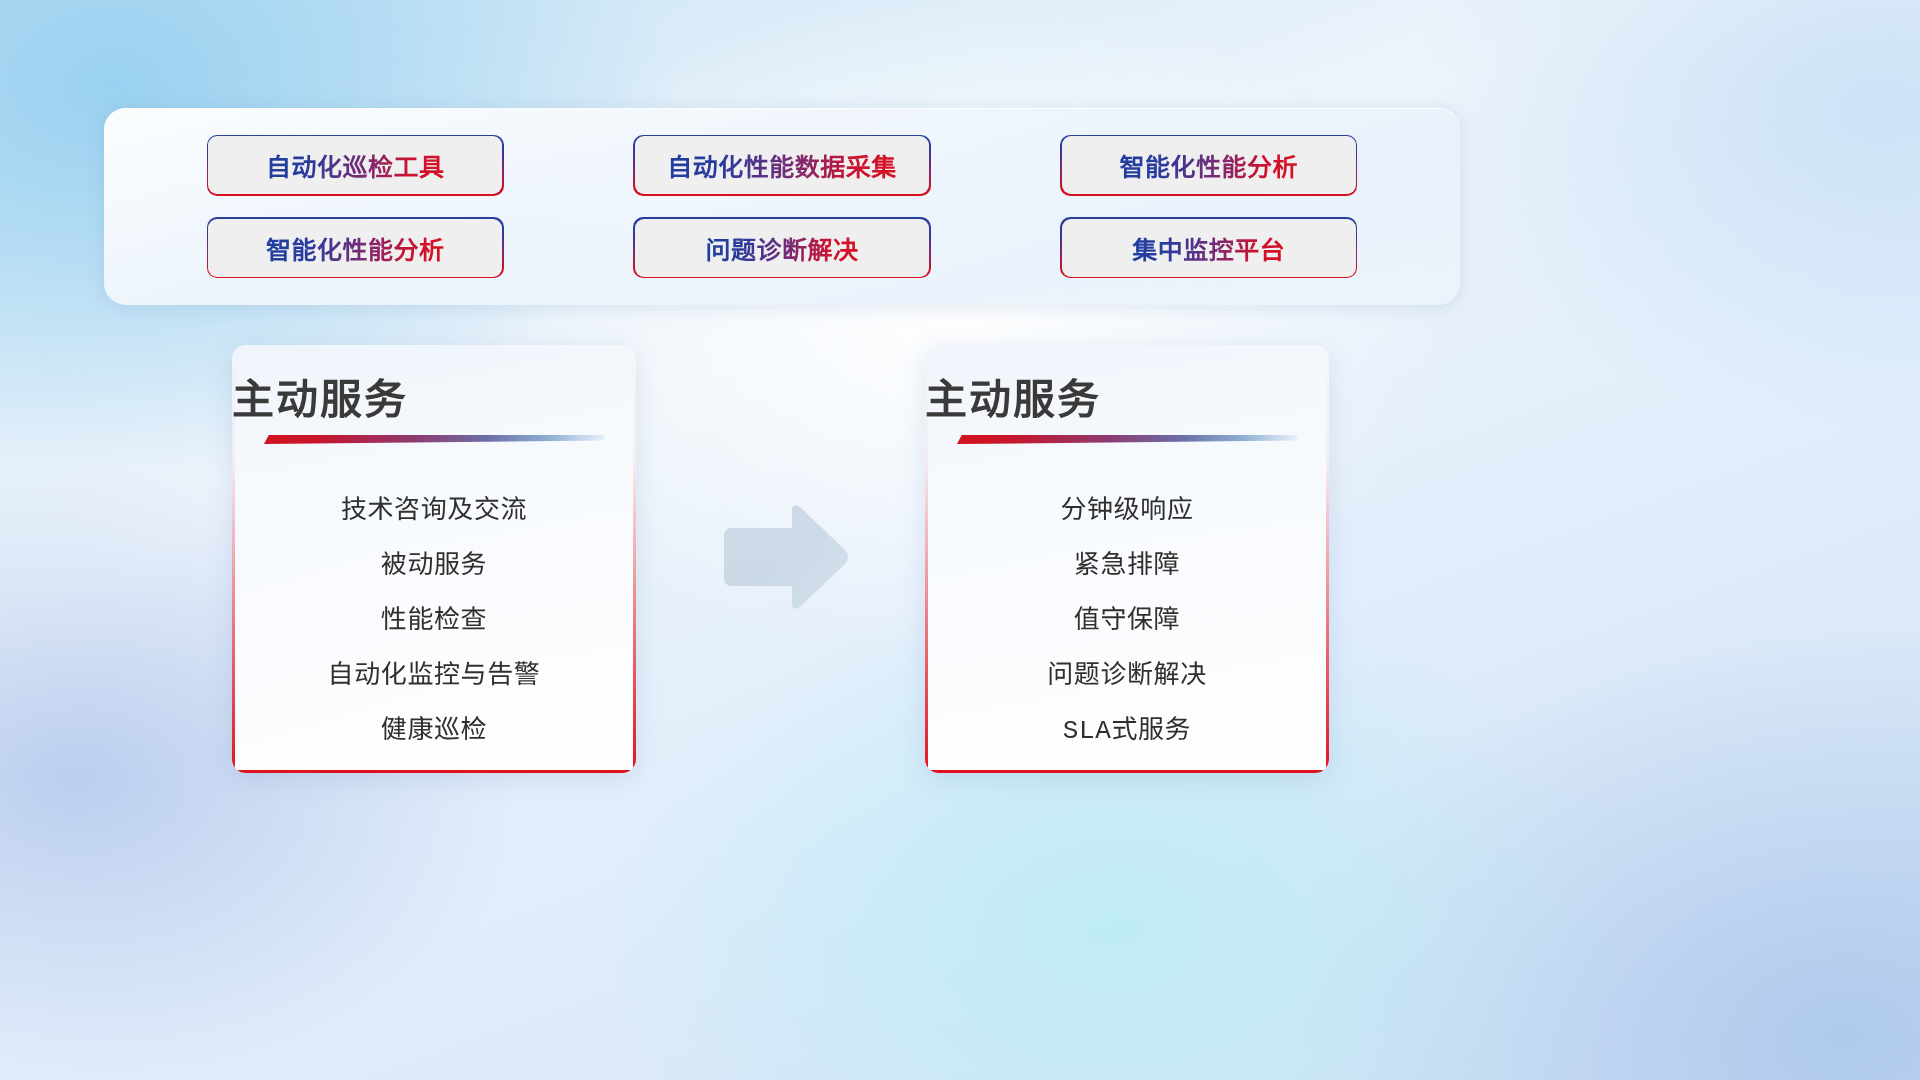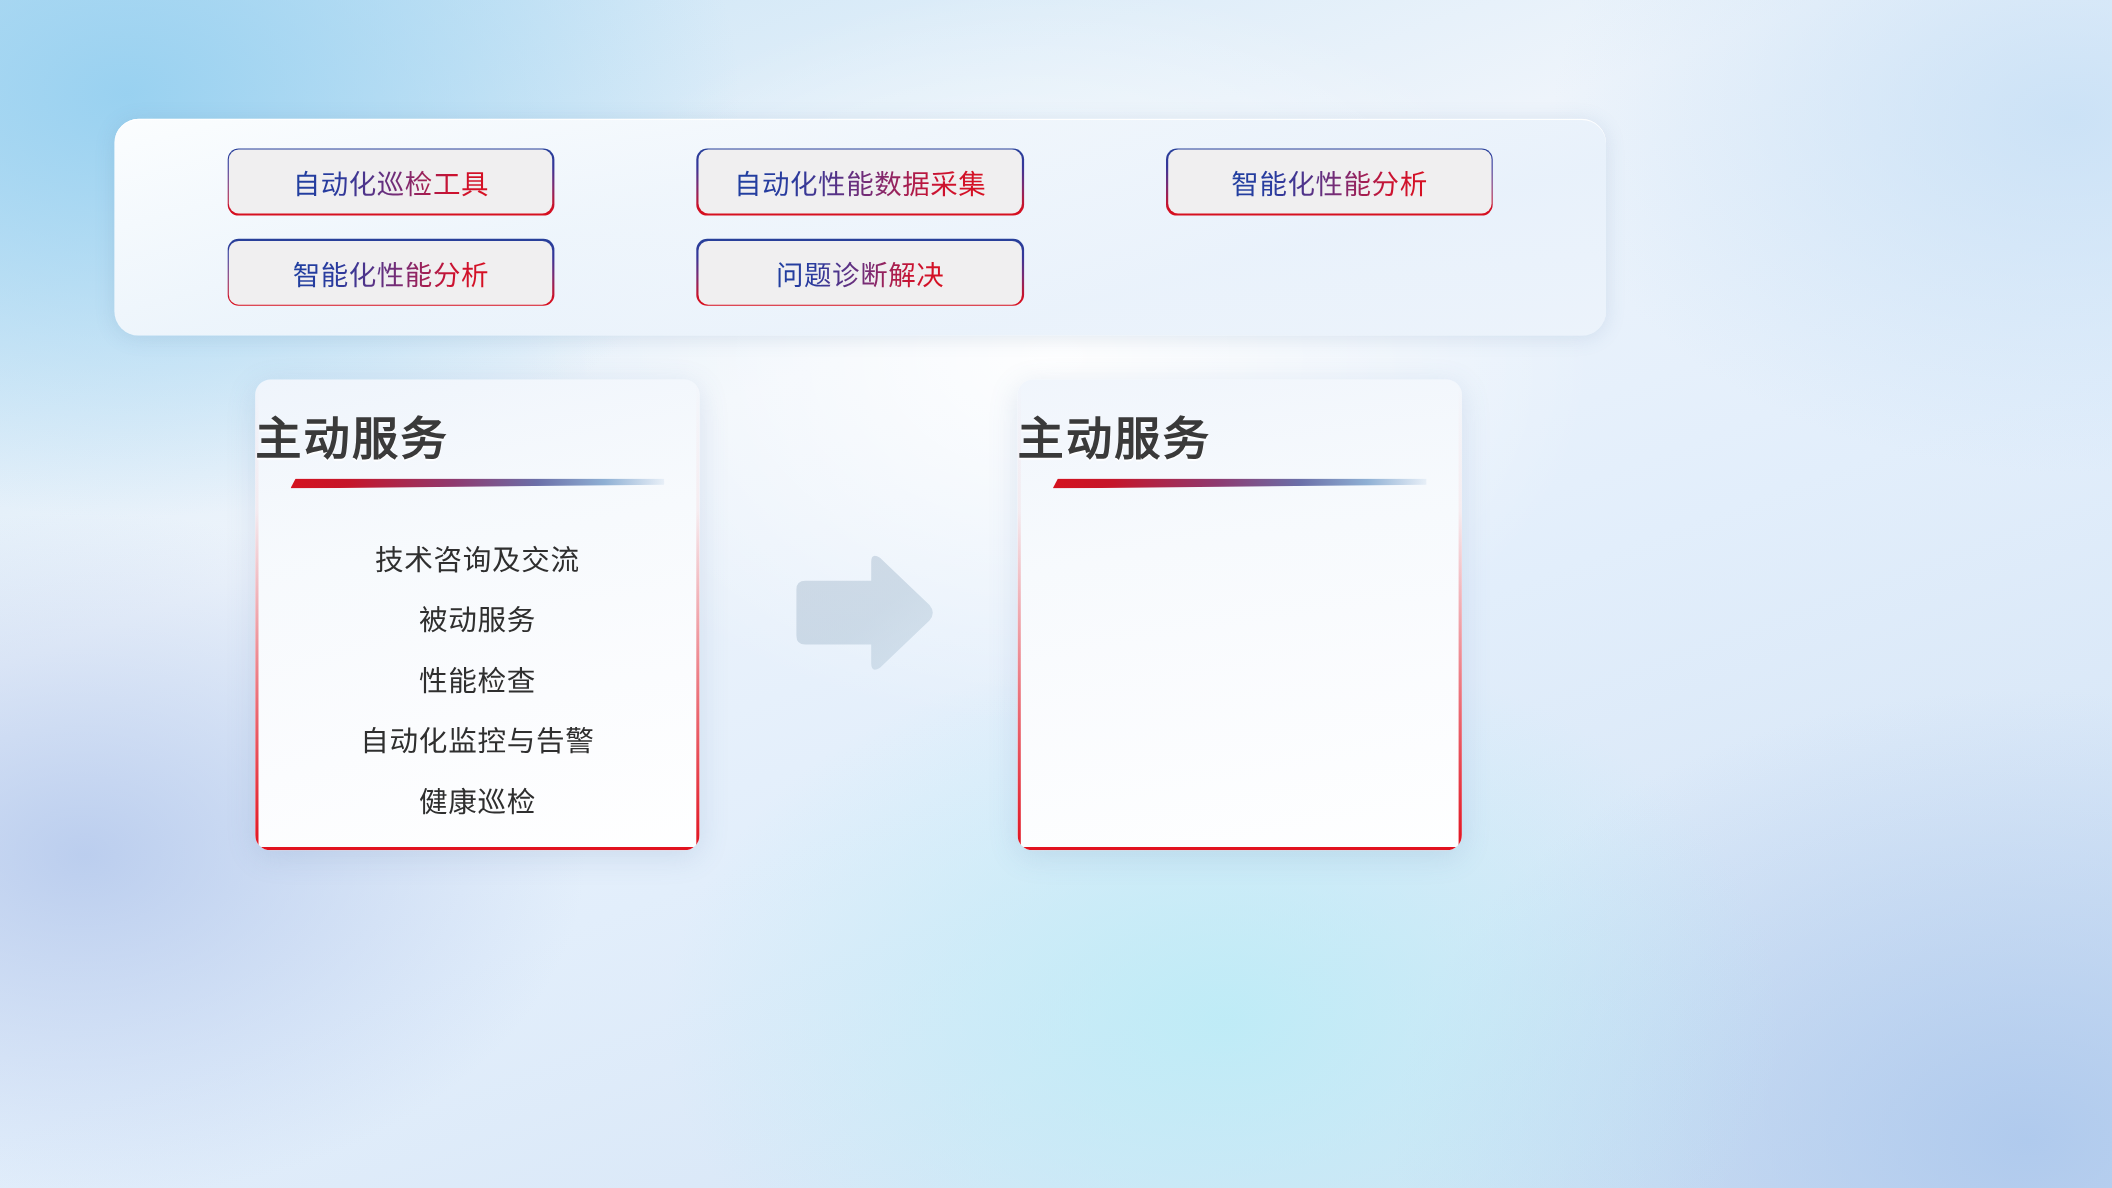--- a/index.html
+++ b/index.html
@@ -66,21 +66,21 @@
     content:"";
     position:absolute; inset:0;
     border-radius:9px;
     background:#f0eff0;
     z-index:1;
   }
   .pill-text{
     position:relative; z-index:2;
     font-size:25px;
     letter-spacing:.5px;
-    font-weight:400;
+    font-weight:700;
     background:linear-gradient(100deg,#1f3fa0 0%, #2a3b9e 24%, #7c2a72 56%, #cc1230 80%, #d81020 100%);
     -webkit-background-clip:text;
     background-clip:text;
     color:transparent;
     -webkit-text-fill-color:transparent;
     white-space:nowrap;
   }
 
   
   .card{
@@ -168,20 +168,23 @@
       </div>
       <div class="pill">
         <span class="pill-text">智能化性能分析</span>
       </div>
       <div class="pill">
         <span class="pill-text">智能化性能分析</span>
       </div>
       <div class="pill">
         <span class="pill-text">问题诊断解决</span>
       </div>
+      <div class="pill">
+        <span class="pill-text">集中监控平台</span>
+      </div>
 
     </div>
   </div>
 
   <div class="card left">
     <div class="rail-left"></div>
     <div class="rail-right"></div>
     <div class="rail-bottom"></div>
 
     <div class="card-title">主动服务</div>
@@ -210,15 +213,22 @@
   </div>
 
   <div class="card right">
     <div class="rail-left"></div>
     <div class="rail-right"></div>
     <div class="rail-bottom"></div>
 
     <div class="card-title">主动服务</div>
     <div class="divider"></div>
 
+    <div class="card-list">
+      <div class="item">分钟级响应</div>
+      <div class="item">紧急排障</div>
+      <div class="item">值守保障</div>
+      <div class="item">问题诊断解决</div>
+      <div class="item">SLA式服务</div>
+    </div>
   </div>
 
 </div>
 
 </body></html>

